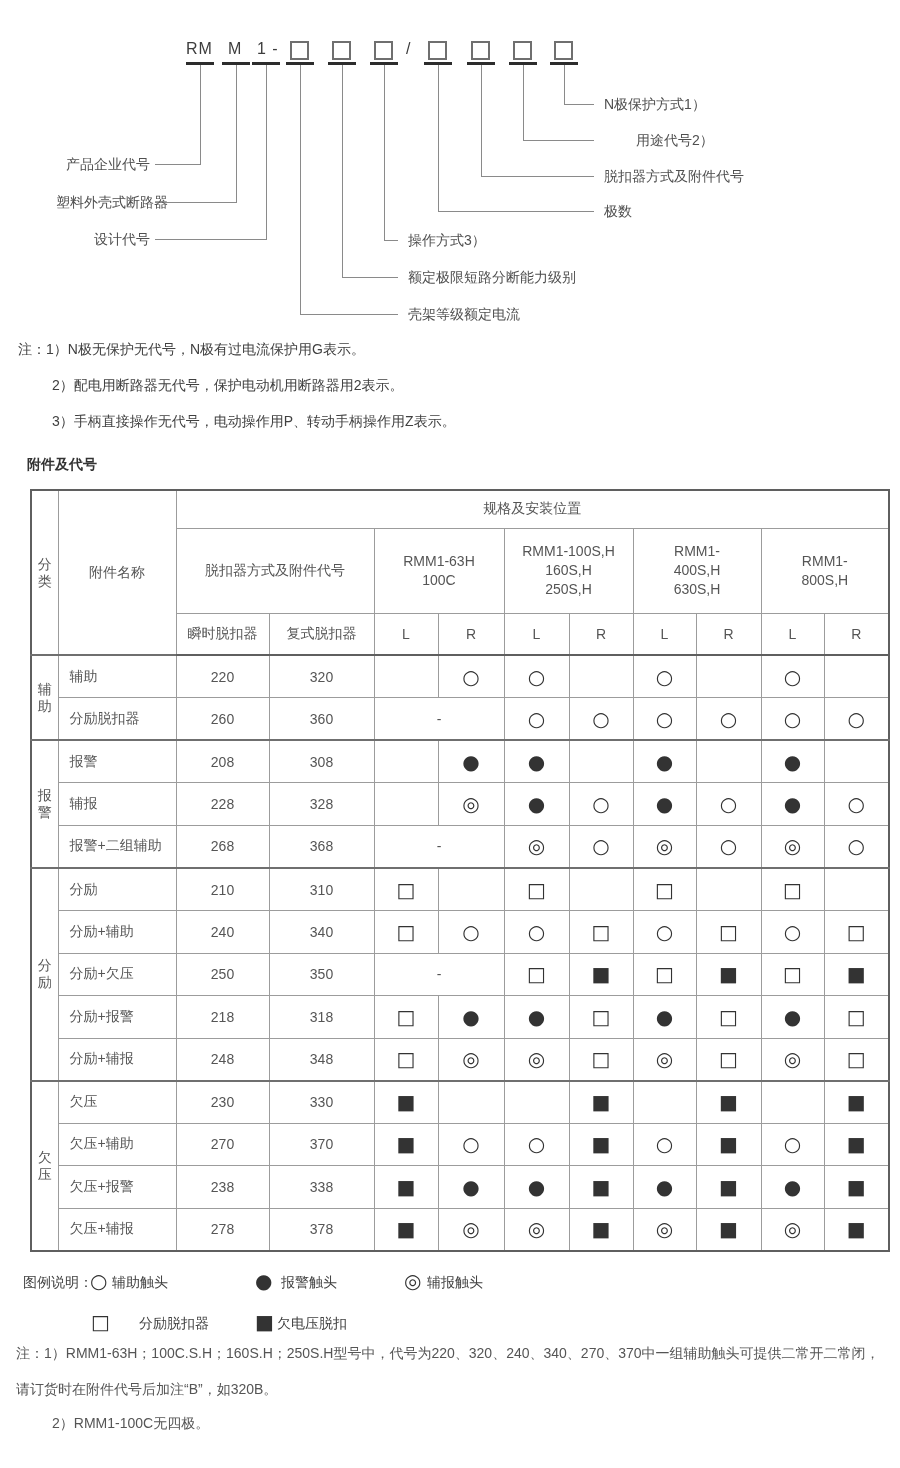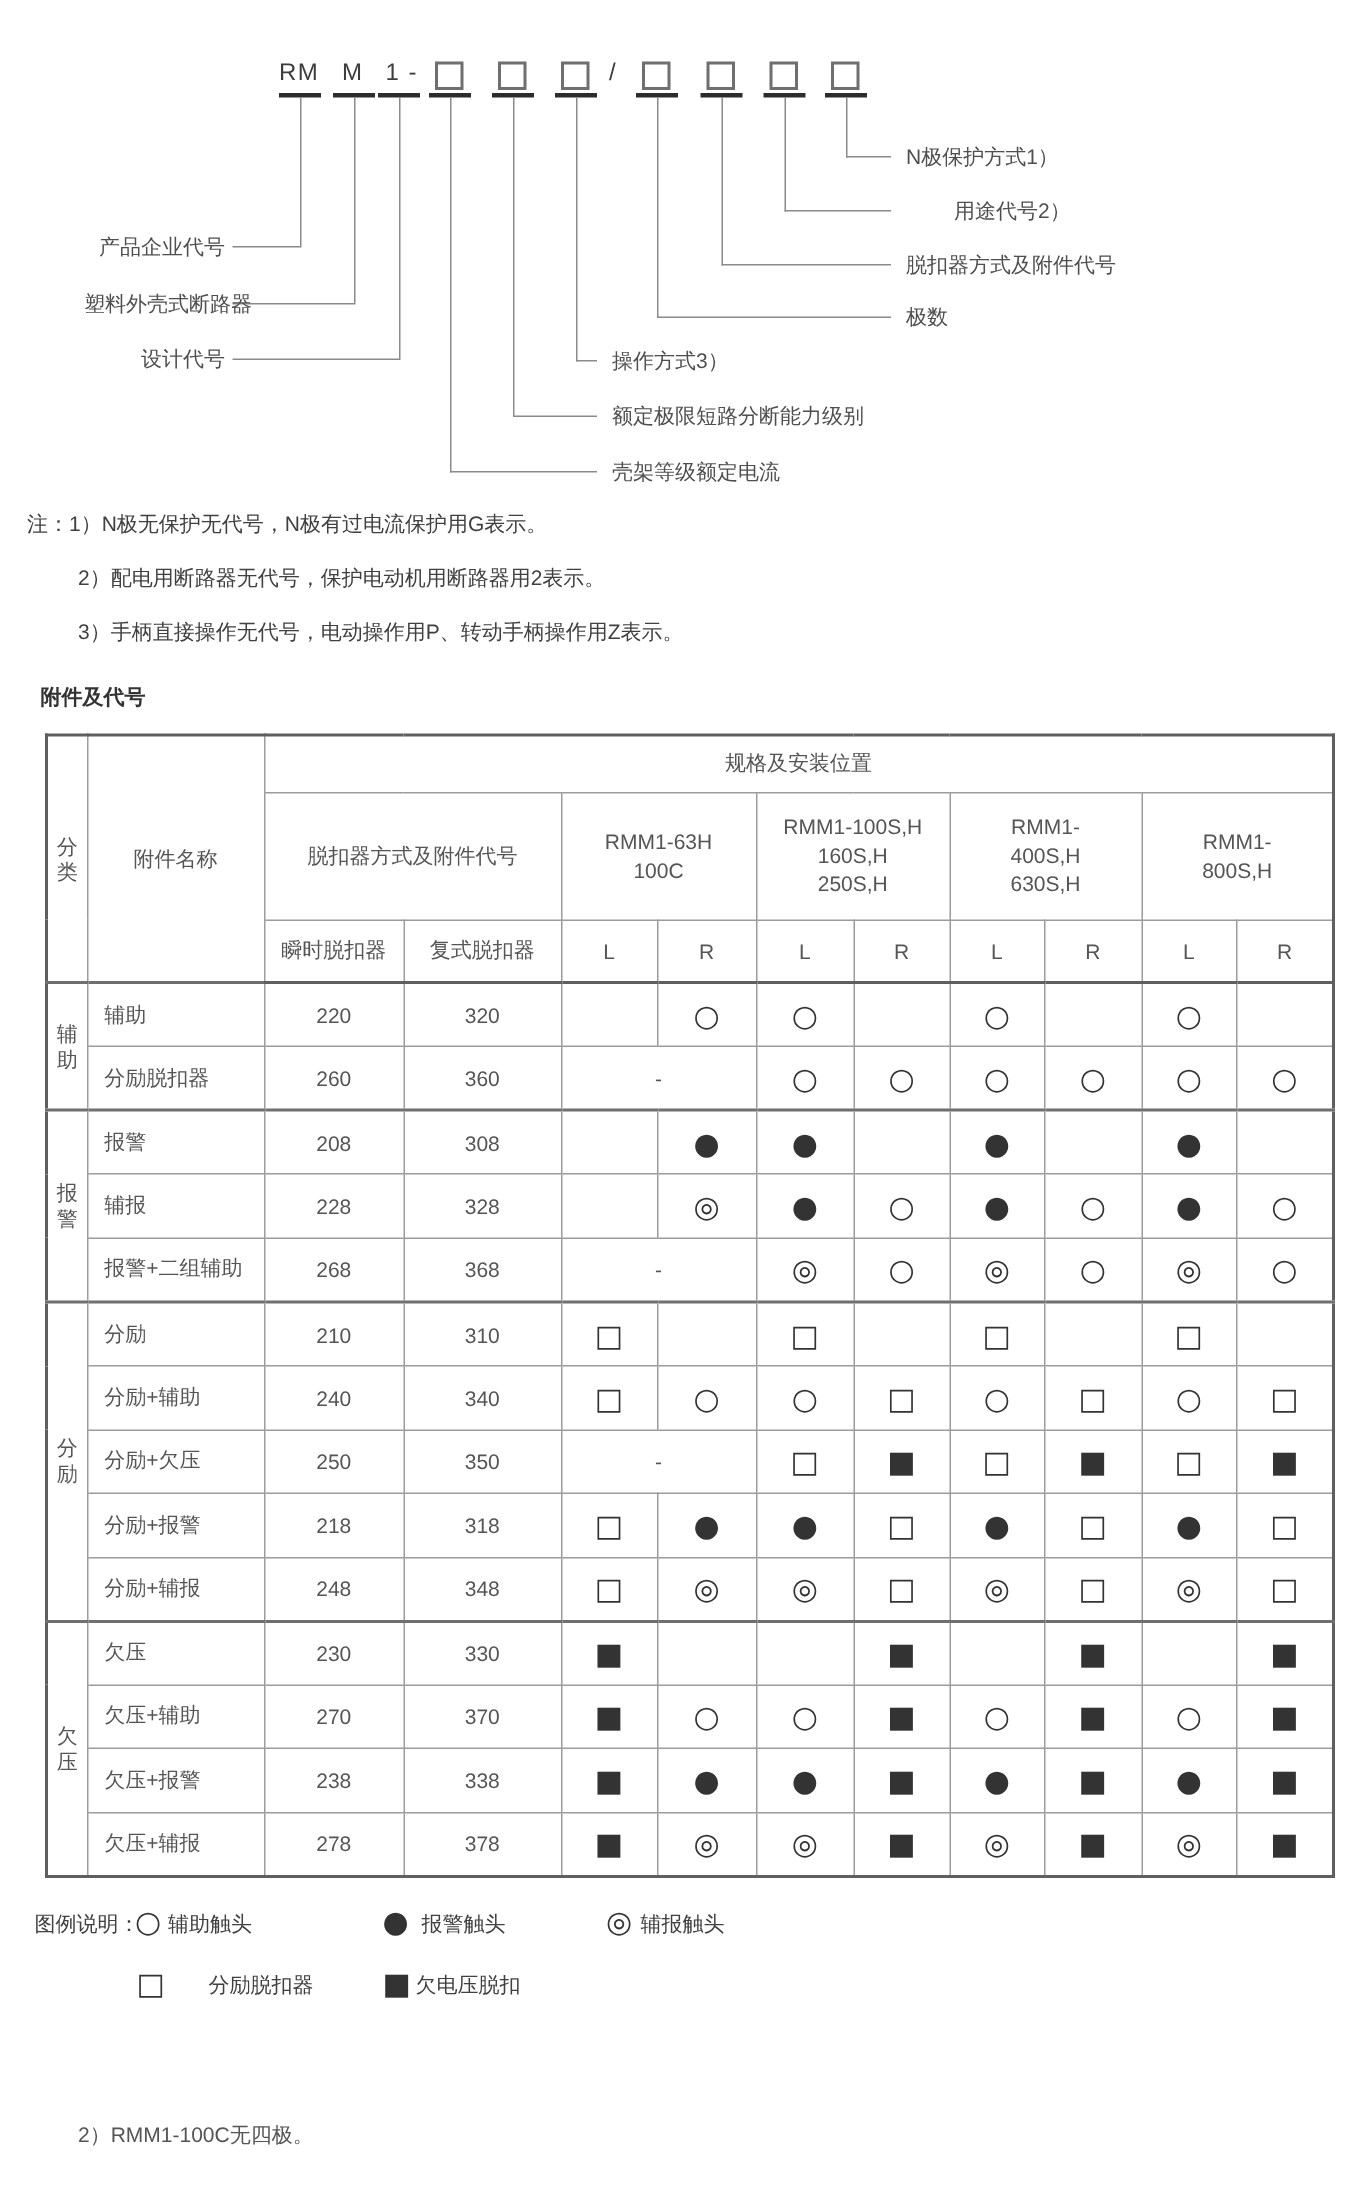--- a/index.html
+++ b/index.html
@@ -342,15 +342,16 @@
     <span class="lg-sym" style="left:255px;top:1271px;">●</span>
     <span class="note" style="left:281px;top:1274px;">报警触头</span>
     <span class="lg-sym" style="left:404px;top:1271px;">◎</span>
     <span class="note" style="left:427px;top:1274px;">辅报触头</span>
     <span class="lg-sym" style="left:91px;top:1312px;">□</span>
     <span class="note" style="left:117px;top:1315px;margin-left:22px;">分励脱扣器</span>
     <span class="lg-sym" style="left:255px;top:1312px;">■</span>
     <span class="note" style="left:277px;top:1315px;">欠电压脱扣</span>
   </div>
 
+  <div class="foot" style="left:16px;top:1335px;width:874px;">注：1）RMM1-63H；100C.S.H；160S.H；250S.H型号中，代号为220、320、240、340、270、370中一组辅助触头可提供二常开二常闭，请订货时在附件代号后加注“B”，如320B。</div>
   <div class="foot" style="left:52px;top:1405px;">2）RMM1-100C无四极。</div>
 
 </div>
 
 </body></html>

